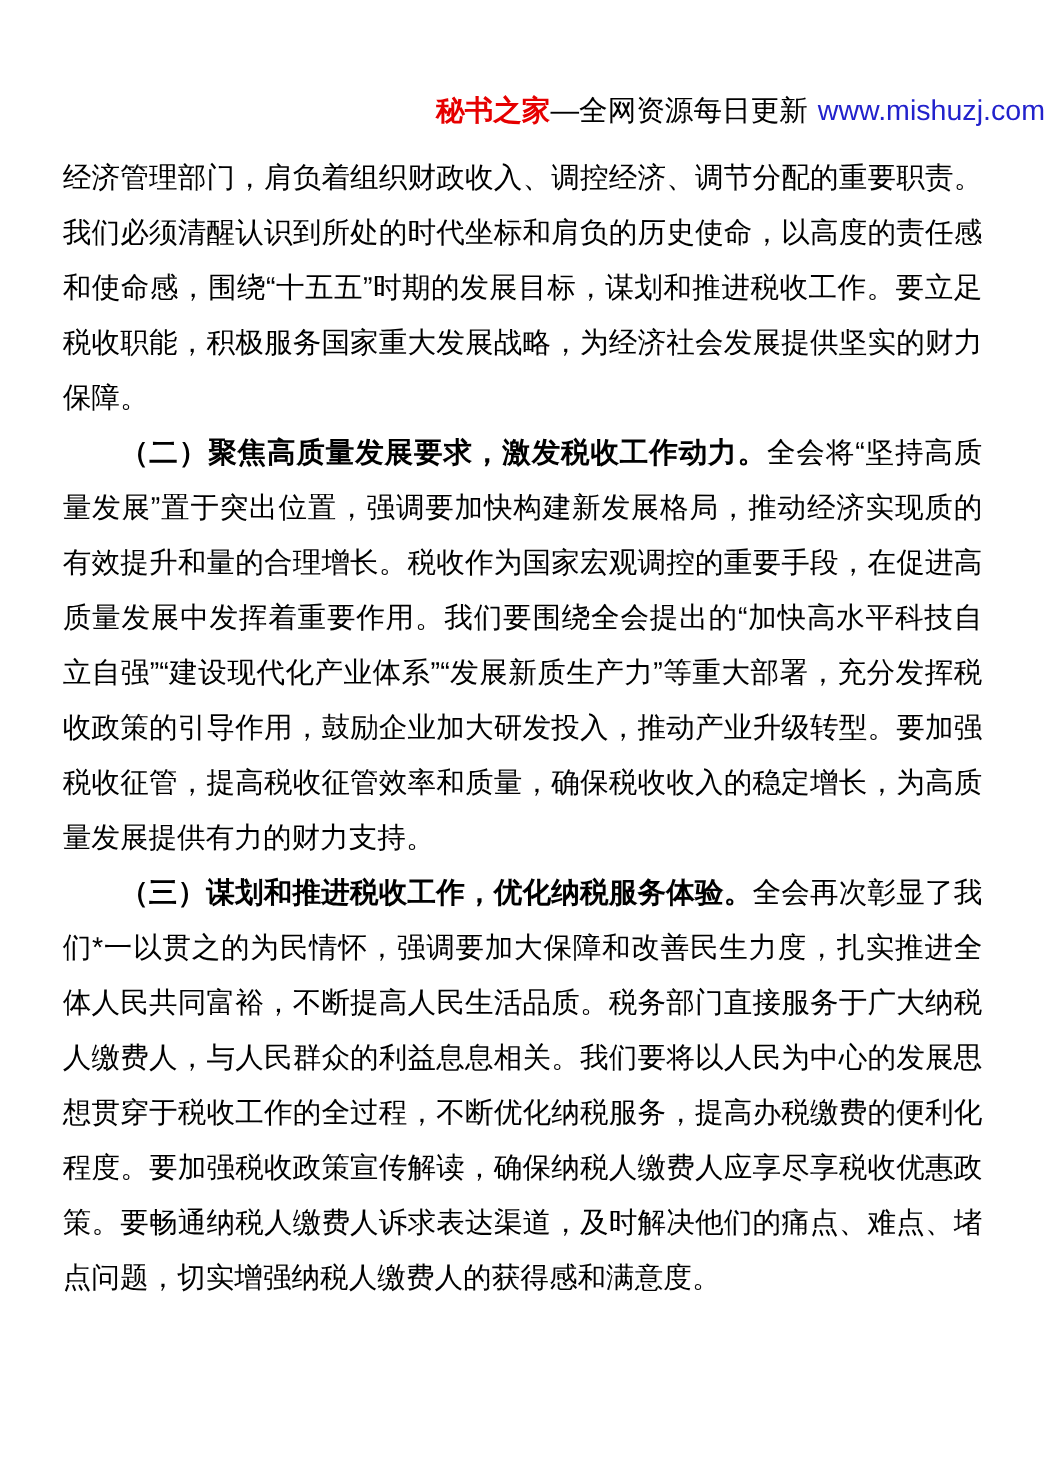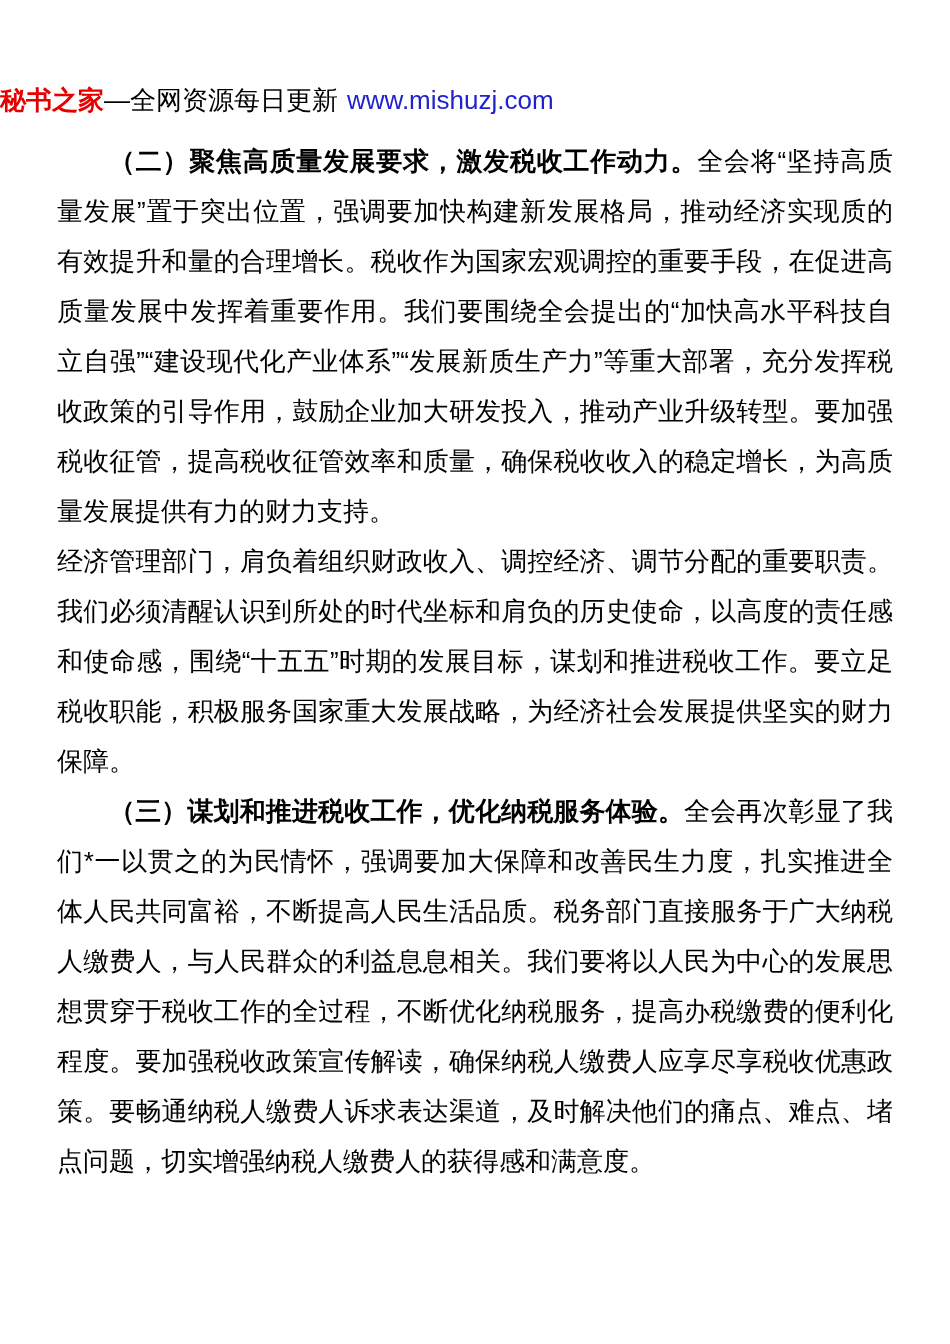--- a/index.html
+++ b/index.html
@@ -14,21 +14,21 @@
     background: #ffffff;
     overflow: hidden;
     font-family: "Liberation Sans", sans-serif;
     color: #000000;
   }
   .header {
     position: absolute;
     top: 82px;
     left: 0;
     width: 100%;
-    text-align: left;
+    text-align: right;
     font-size: 26px;
     line-height: 36px;
     white-space: nowrap;
   }
   .brand {
     font-weight: bold;
   }
   .tagline {
     color: #000000;
     margin-right: 9px;
@@ -60,17 +60,17 @@
   }
 </style>
 </head>
 <body>
 
 <div class="page">
   <div class="header">
     <span class="brand" style="color: rgb(230, 0, 0);">秘书之家</span><span class="tagline">—全网资源每日更新</span><a class="url" style="color: rgb(34, 34, 204);">www.mishuzj.com</a>
   </div>
   <div class="doc-body">
+      <p class="para"><span>经济管理部门，肩负着组织财政收入、调控经济、调节分配的重要职责。我们必须清醒认识到所处的时代坐标和肩负的历史使命，以高度的责任感和使命感，围绕“十五五”时期的发展目标，谋划和推进税收工作。要立足税收职能，积极服务国家重大发展战略，为经济社会发展提供坚实的财力保障。</span></p>
       <p class="para indent"><b>（二）聚焦高质量发展要求，激发税收工作动力。</b><span>全会将“坚持高质量发展”置于突出位置，强调要加快构建新发展格局，推动经济实现质的有效提升和量的合理增长。税收作为国家宏观调控的重要手段，在促进高质量发展中发挥着重要作用。我们要围绕全会提出的“加快高水平科技自立自强”“建设现代化产业体系”“发展新质生产力”等重大部署，充分发挥税收政策的引导作用，鼓励企业加大研发投入，推动产业升级转型。要加强税收征管，提高税收征管效率和质量，确保税收收入的稳定增长，为高质量发展提供有力的财力支持。</span></p>
-      <p class="para"><span>经济管理部门，肩负着组织财政收入、调控经济、调节分配的重要职责。我们必须清醒认识到所处的时代坐标和肩负的历史使命，以高度的责任感和使命感，围绕“十五五”时期的发展目标，谋划和推进税收工作。要立足税收职能，积极服务国家重大发展战略，为经济社会发展提供坚实的财力保障。</span></p>
       <p class="para indent"><b>（三）谋划和推进税收工作，优化纳税服务体验。</b><span>全会再次彰显了我们*一以贯之的为民情怀，强调要加大保障和改善民生力度，扎实推进全体人民共同富裕，不断提高人民生活品质。税务部门直接服务于广大纳税人缴费人，与人民群众的利益息息相关。我们要将以人民为中心的发展思想贯穿于税收工作的全过程，不断优化纳税服务，提高办税缴费的便利化程度。要加强税收政策宣传解读，确保纳税人缴费人应享尽享税收优惠政策。要畅通纳税人缴费人诉求表达渠道，及时解决他们的痛点、难点、堵点问题，切实增强纳税人缴费人的获得感和满意度。</span></p>
     </div>
 </div>
 
 </body></html>

